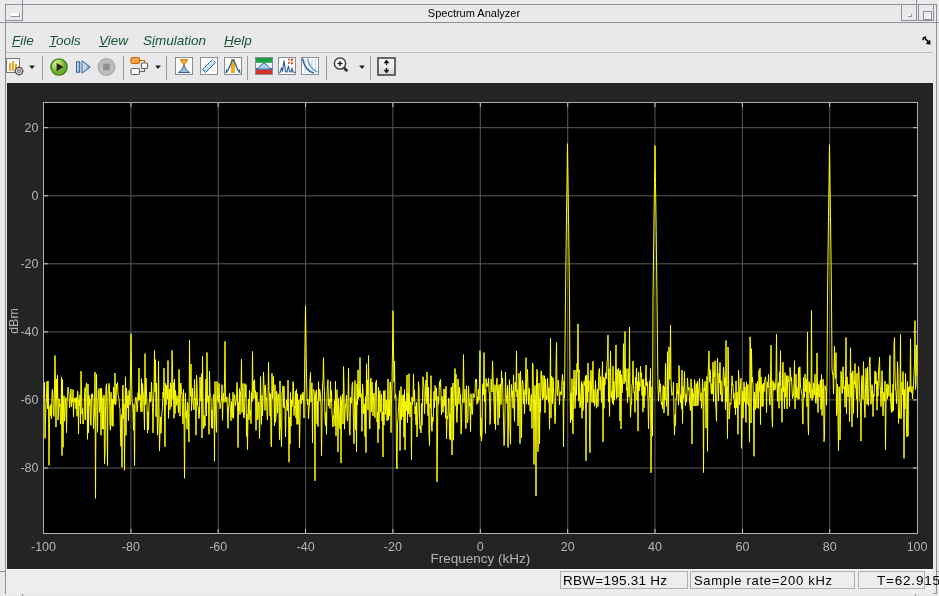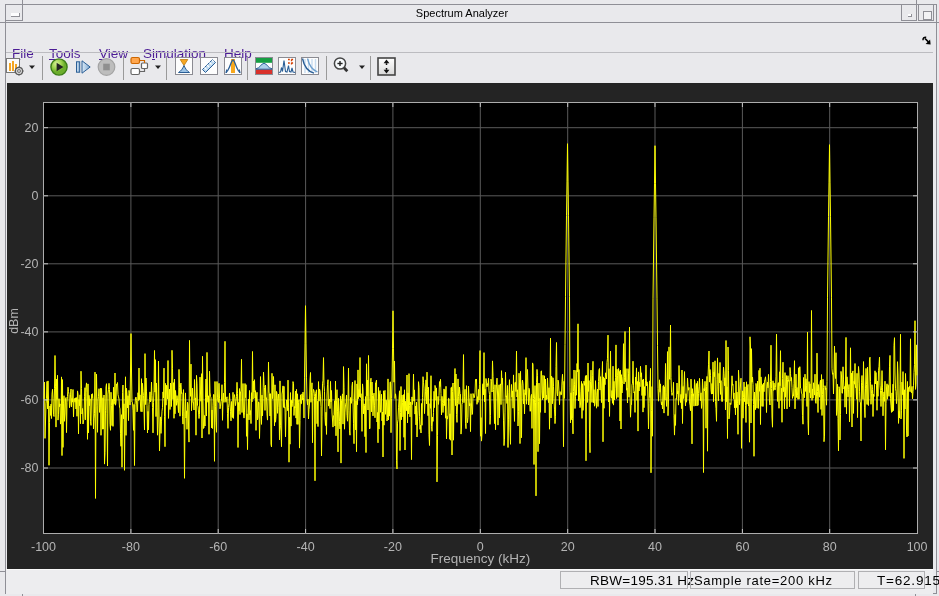--- a/index.html
+++ b/index.html
@@ -1,21 +1,21 @@
 <!DOCTYPE html>
 <html><head>
 <meta charset="utf-8">
 <style>
   html,body{margin:0;padding:0;}
   body{width:939px;height:596px;background:#e9e9ec;font-family:"Liberation Sans",sans-serif;position:relative;overflow:hidden;-webkit-font-smoothing:antialiased;}
   svg text{-webkit-font-smoothing:antialiased;}
   .abs{position:absolute;}
   .fl{position:absolute;background:#8f8f96;}
   .sep{position:absolute;background:#9a9a9a;width:1px;top:56px;height:24px;}
-  .menuitem{position:absolute;top:46px;font-size:13.5px;color:#4c1d95;white-space:pre;}
+  .menuitem{position:absolute;top:33px;font-size:13.5px;color:#14532d;white-space:pre;font-style:italic;}
   .mbtn{position:absolute;top:4px;height:17px;border:1px solid #8f8f96;background:#e9e9ec;box-sizing:border-box;}
 </style>
 </head>
 <body>
 
   <div class="fl" style="left:5px;top:4px;width:931px;height:1px;"></div>
   <div class="fl" style="left:5px;top:4px;width:1px;height:590px;"></div>
   <div class="fl" style="left:936px;top:4px;width:1px;height:590px;"></div>
   <div class="fl" style="left:5px;top:593px;width:932px;height:1px;"></div>
 
@@ -25,21 +25,21 @@
   <div class="fl" style="left:936px;top:22px;width:3px;height:1px;"></div>
   <div class="fl" style="left:0;top:571px;width:5px;height:1px;"></div>
   <div class="fl" style="left:22px;top:593px;width:1px;height:3px;"></div>
   <div class="fl" style="left:936px;top:571px;width:3px;height:1px;"></div>
   <div class="fl" style="left:915px;top:593px;width:1px;height:3px;"></div>
 
   <div class="fl" style="left:5px;top:22px;width:931px;height:1px;"></div>
   <div class="mbtn" style="left:5px;width:18px;">
      <div style="position:absolute;left:5px;top:7.5px;width:8px;height:3px;background:#fdfdfe;border-right:1px solid #8f8f96;border-bottom:1px solid #8f8f96;"></div>
   </div>
-  <div class="abs" style="left:0px;top:6.5px;width:924px;text-align:center;font-size:11px;color:#000;">Spectrum Analyzer</div>
+  <div class="abs" style="left:0px;top:6.5px;width:924px;text-align:center;font-size:11px;color:#000;padding-left:12px;">Spectrum Analyzer</div>
   <div class="mbtn" style="left:901px;width:16px;">
      <div style="position:absolute;left:6px;top:8.5px;width:3.5px;height:3.5px;background:#fdfdfe;border-right:1px solid #8f8f96;border-bottom:1px solid #8f8f96;box-sizing:border-box;"></div>
   </div>
   <div class="mbtn" style="left:918px;width:16px;">
      <div style="position:absolute;left:3.5px;top:5.5px;width:7px;height:7px;border:1px solid #8f8f96;background:#f2f2f4;"></div>
   </div>
 
   <div class="menuitem" style="left:12px;"><u>F</u>ile</div>
   <div class="menuitem" style="left:49px;"><u>T</u>ools</div>
   <div class="menuitem" style="left:99px;"><u>V</u>iew</div>
@@ -254,17 +254,17 @@
     <text x="31.5" y="389.2" fill="#b3b3b3" font-size="12.5" text-anchor="end" font-family="Liberation Sans, sans-serif">-80</text>
     <text x="473.3" y="480" fill="#b3b3b3" font-size="13.5" text-anchor="middle" font-family="Liberation Sans, sans-serif">Frequency (kHz)</text>
     <text x="0" y="0" transform="translate(10.5,238) rotate(-90)" fill="#b3b3b3" font-size="12.5" text-anchor="middle" font-family="Liberation Sans, sans-serif">dBm</text>
     </g>
   </svg>
   </div>
 
   <div class="abs" style="left:6px;top:569px;width:927px;height:24px;background:#ededef;border-top:1px solid #fafafa;"></div>
   <div class="abs" style="left:4.5px;top:600px;font-size:14.5px;color:#0f172a;">Ready</div>
   <div class="abs" style="left:559.5px;top:570.5px;width:128px;height:18px;border:1px solid #b0b0b3;box-sizing:border-box;"></div>
-  <div class="abs" style="left:563px;top:573px;font-size:13.5px;letter-spacing:0.25px;color:#000;margin-left:27px;">RBW=195.31 Hz</div>
+  <div class="abs" style="left:563px;top:573px;font-size:13.5px;letter-spacing:0.25px;color:#000;">RBW=195.31 Hz</div>
   <div class="abs" style="left:690px;top:570.5px;width:165px;height:18px;border:1px solid #b0b0b3;box-sizing:border-box;"></div>
   <div class="abs" style="left:694px;top:573px;font-size:13px;letter-spacing:0.7px;color:#000;">Sample rate=200 kHz</div>
   <div class="abs" style="left:858px;top:570.5px;width:67px;height:18px;border:1px solid #b0b0b3;box-sizing:border-box;"></div>
   <div class="abs" style="left:861px;top:573px;font-size:13.5px;letter-spacing:0.8px;color:#000;margin-left:16px;">T=62.915</div>
 
 </body></html>

